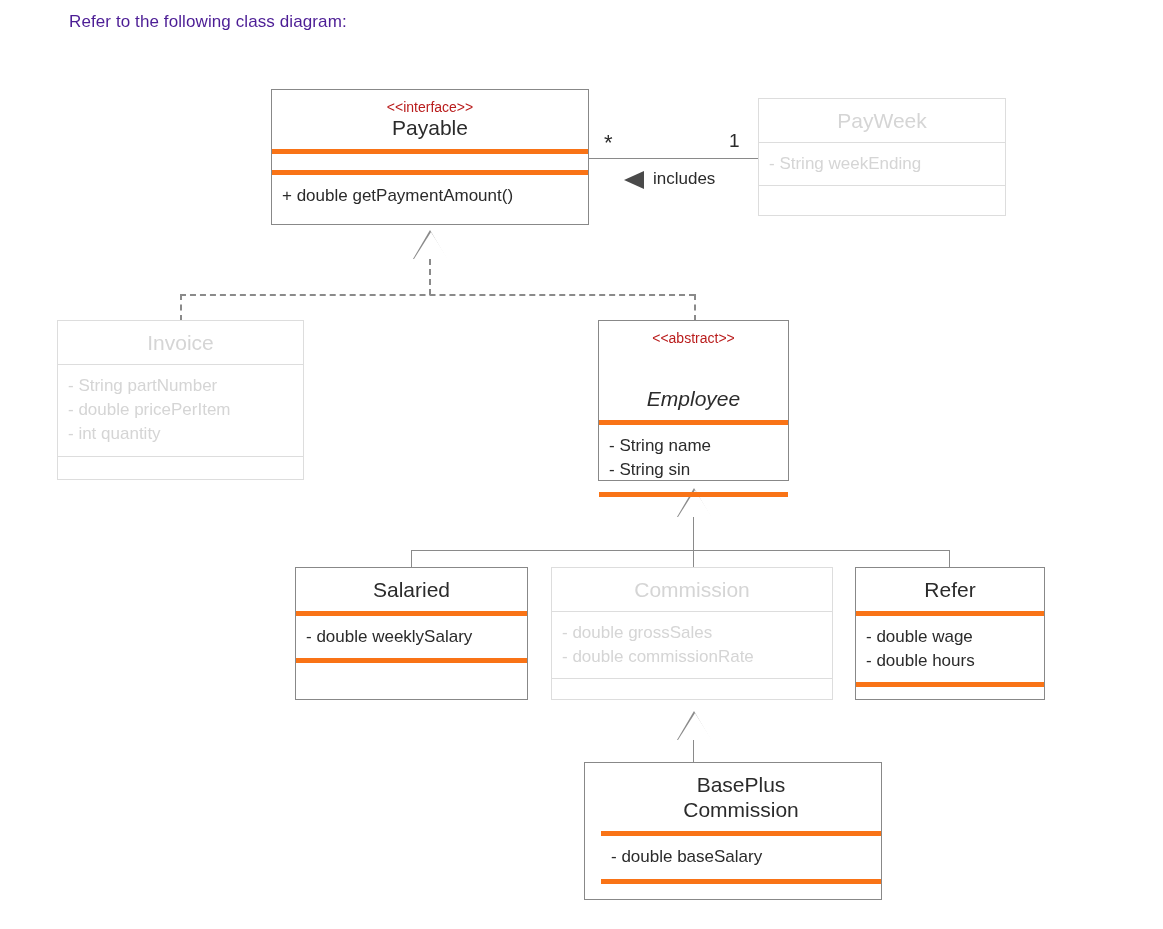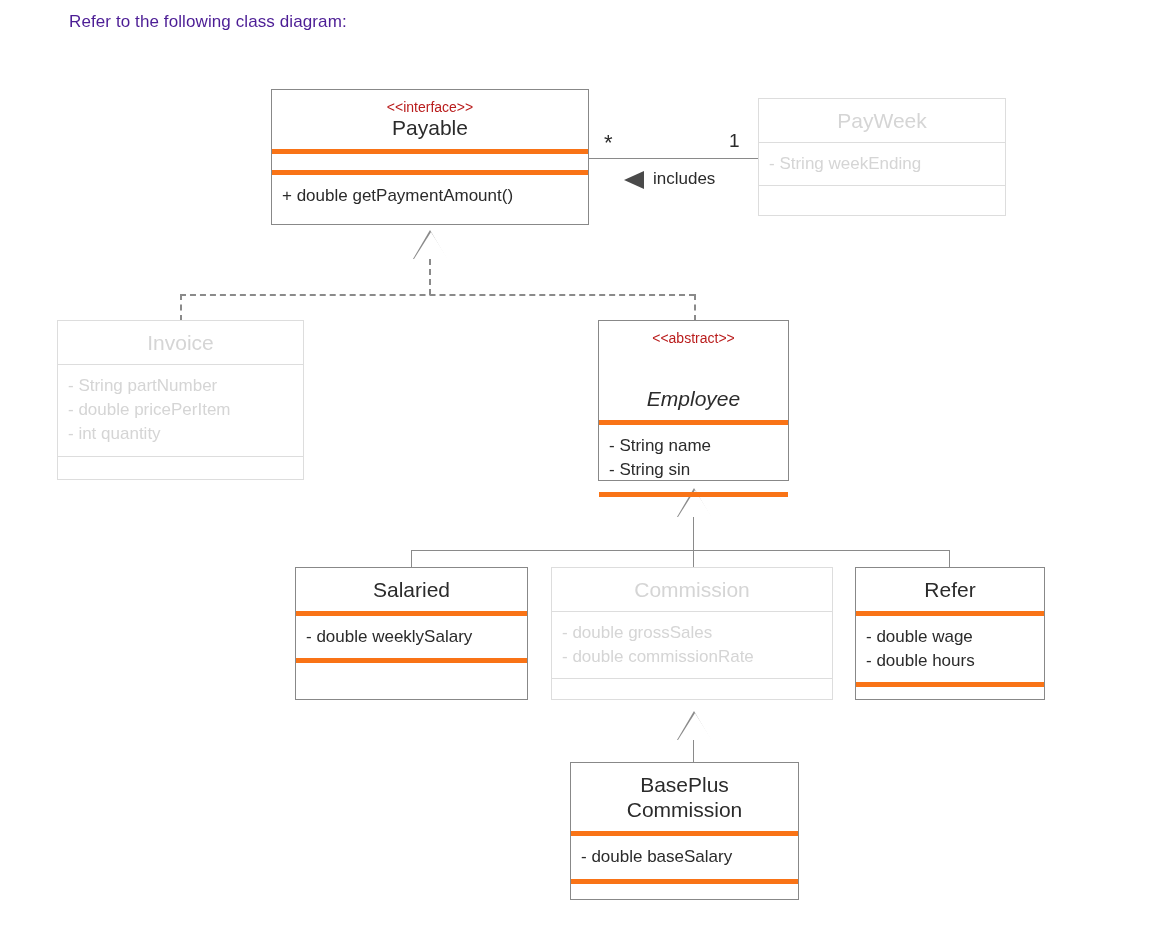--- a/index.html
+++ b/index.html
@@ -263,21 +263,21 @@
   <div class="compartment header">
     <span class="class-name">Refer</span>
   </div>
   <div class="compartment attrs">
     <span class="member">- double wage</span>
     <span class="member">- double hours</span>
   </div>
   <div class="compartment ops empty"></div>
 </div>
 
-<div class="uml-class" style="left:570px; top:762px; width:229px; height:138px;">
+<div class="uml-class" style="left:584px; top:762px; width:298px; height:138px;padding-left:16px;">
   <div class="compartment header">
     <span class="class-name">BasePlus</span>
     <span class="class-name">Commission</span>
   </div>
   <div class="compartment attrs">
     <span class="member">- double baseSalary</span>
   </div>
   <div class="compartment ops empty"></div>
 </div>
 

